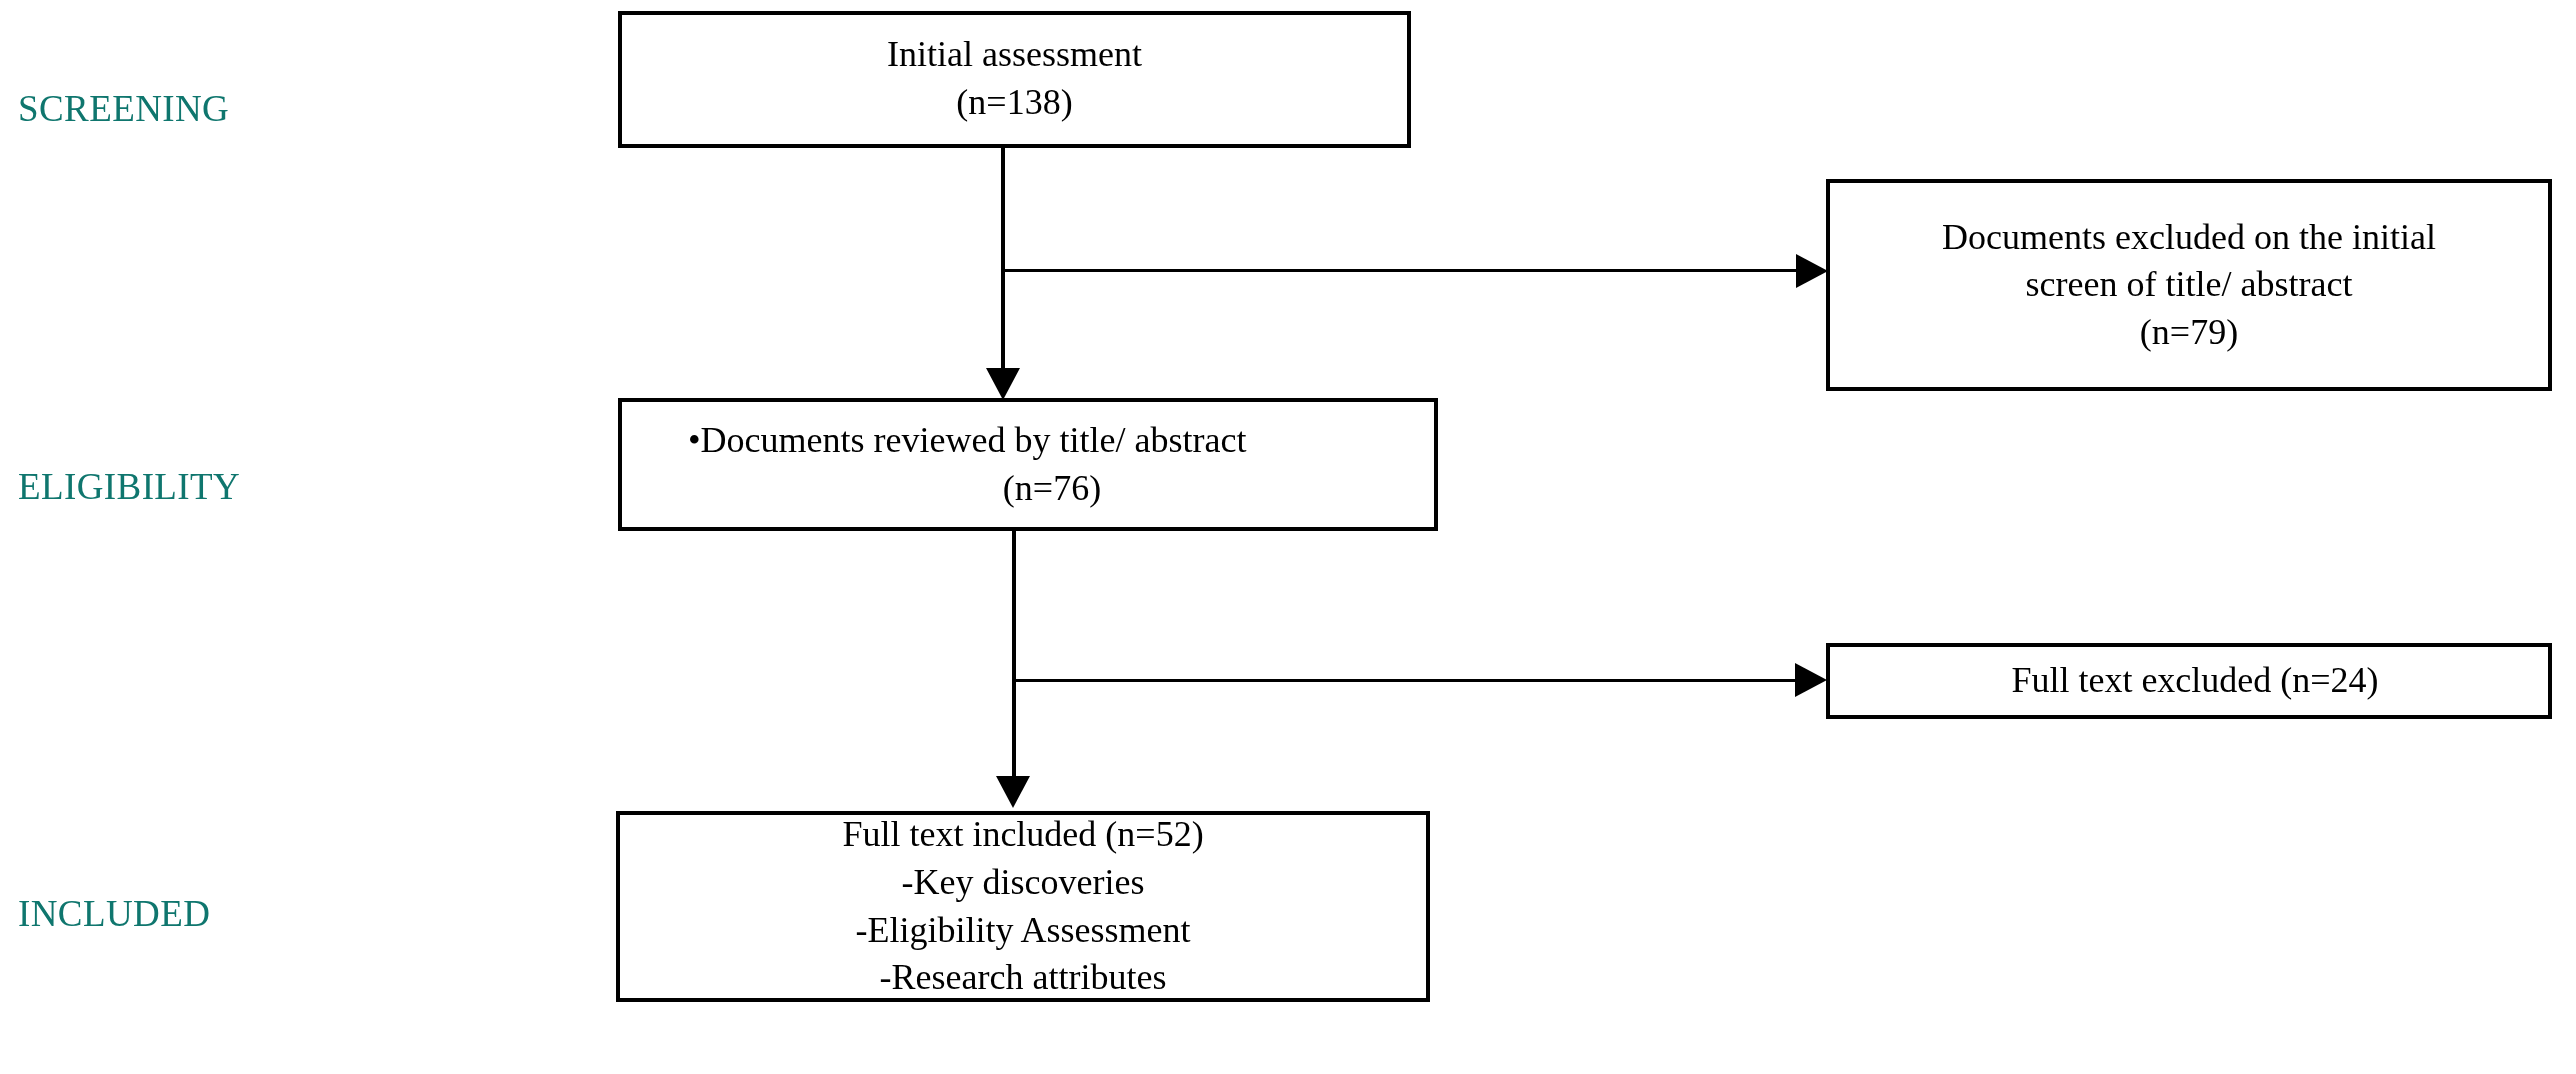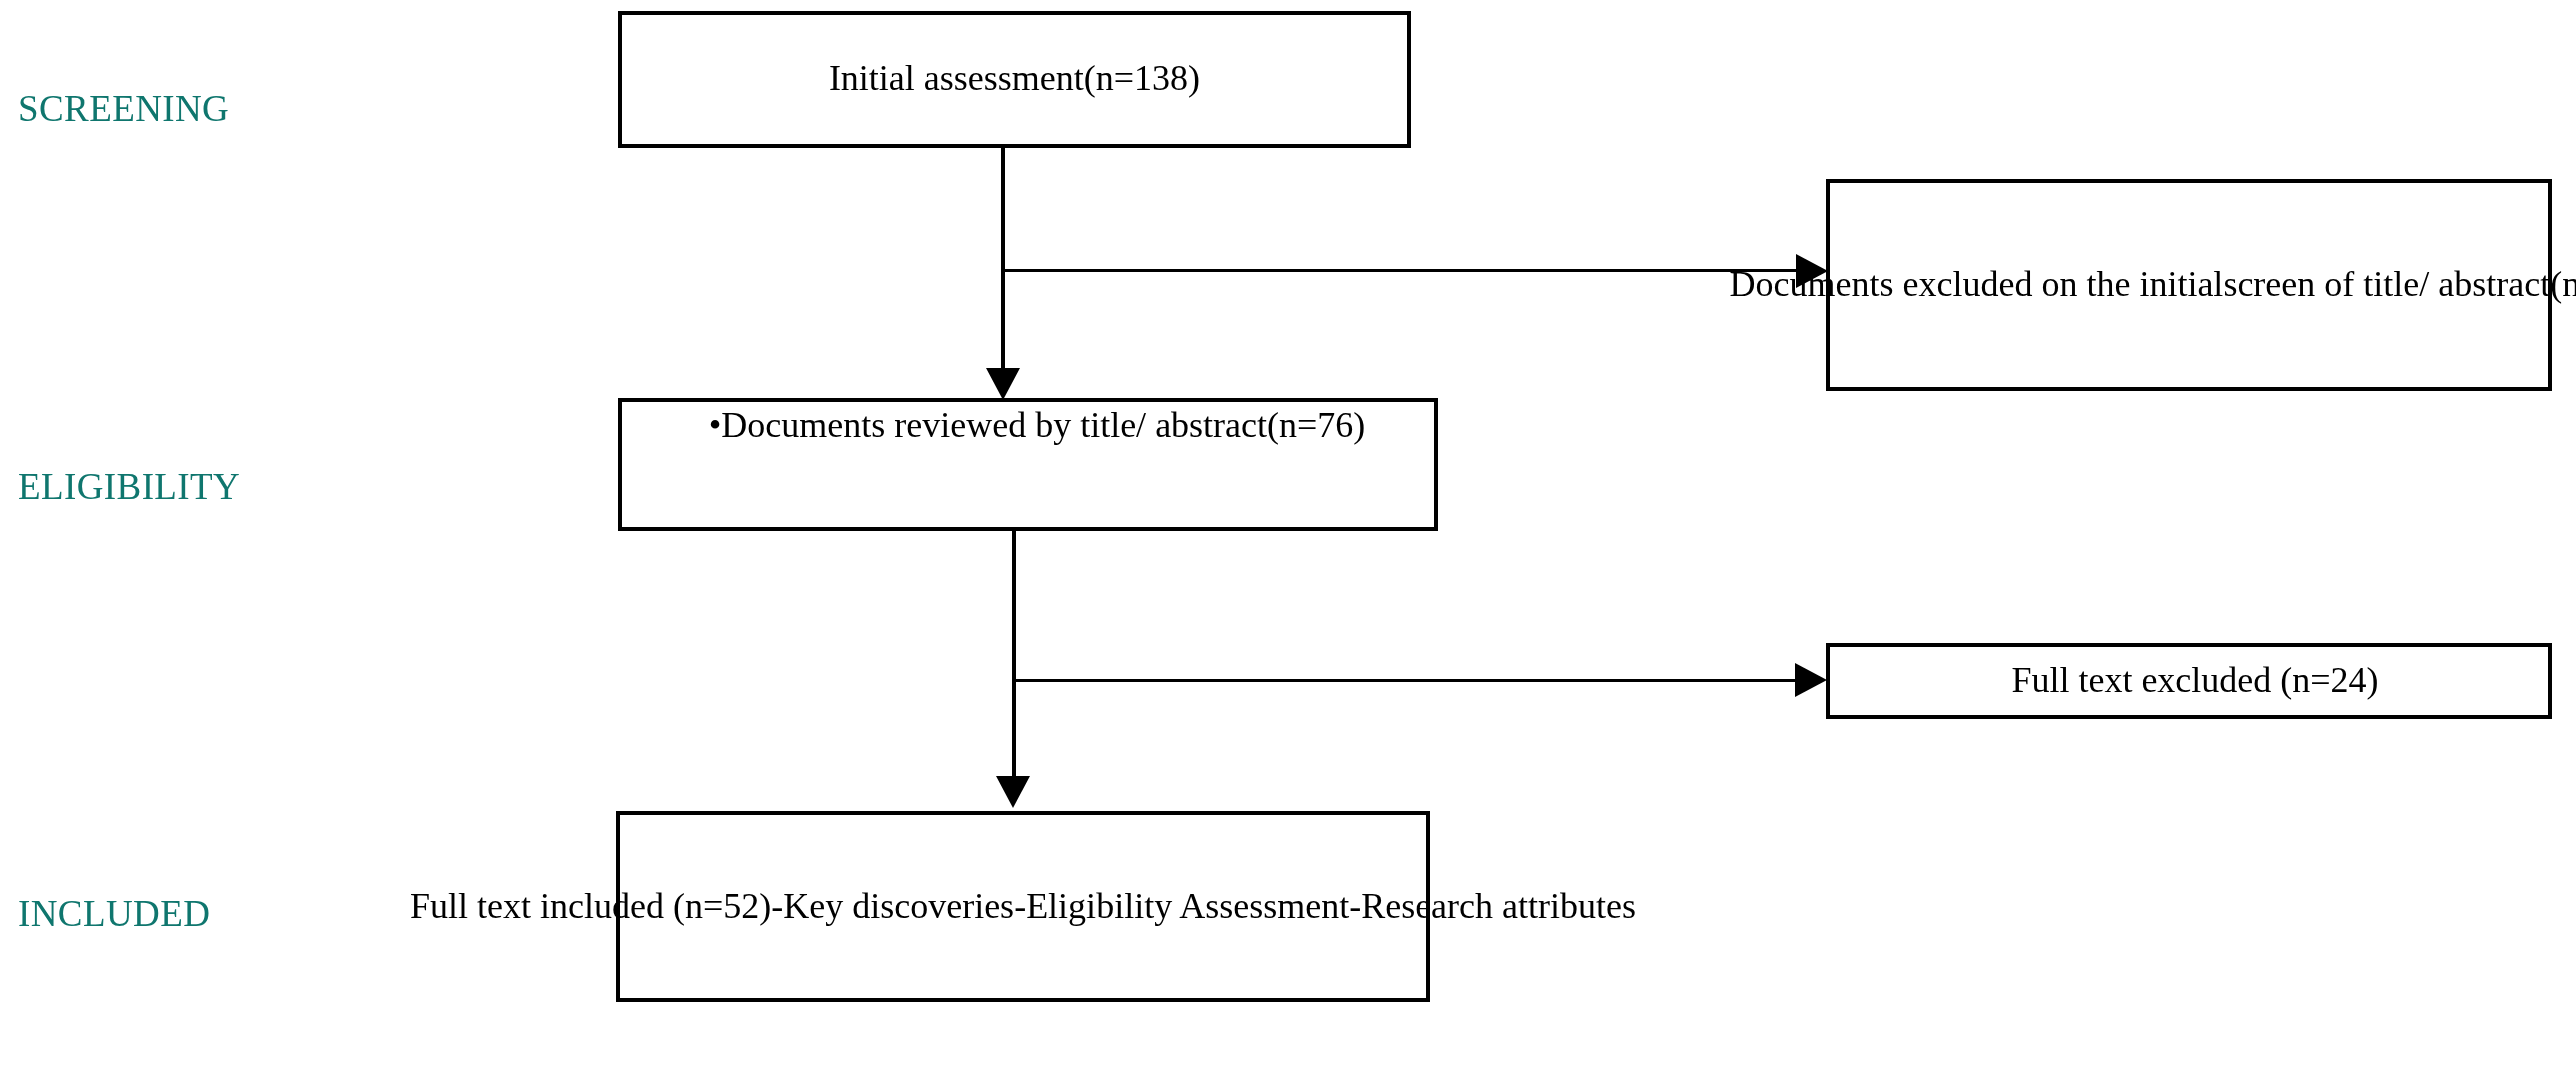--- a/index.html
+++ b/index.html
@@ -29,21 +29,21 @@
     white-space: nowrap;
     margin-top: 19px;
   }
   
   .node-box {
     position: absolute;
     box-sizing: border-box;
     border: 4px solid #000000;
     background: #ffffff;
     display: flex;
-    flex-direction: row;
+    flex-direction: column;
     align-items: center;
     justify-content: center;
     text-align: center;
   }
   .node-box .line {
     font-size: 36px;
     line-height: 1.32;
     white-space: nowrap;
     color: #000000;
   }
@@ -112,21 +112,21 @@
     <div class="line">Initial assessment</div>
     <div class="line">(n=138)</div>
   </div>
 
   <div class="node-box" style="left:1826px; top:179px; width:726px; height:212px;">
     <div class="line">Documents excluded on the initial</div>
     <div class="line">screen of title/ abstract</div>
     <div class="line">(n=79)</div>
   </div>
 
-  <div class="node-box bulleted" style="left:618px; top:398px; width:820px; height:133px;">
+  <div class="node-box bulleted" style="left:618px; top:398px; width:820px; height:133px;padding-left:48px;">
     <div class="line first">•Documents reviewed by title/ abstract</div>
     <div class="line">(n=76)</div>
   </div>
 
   <div class="node-box" style="left:1826px; top:643px; width:726px; height:76px;padding-left:12px;">
     <div class="line">Full text excluded (n=24)</div>
   </div>
 
   <div class="node-box" style="left:616px; top:811px; width:814px; height:191px;">
     <div class="line">Full text included (n=52)</div>

